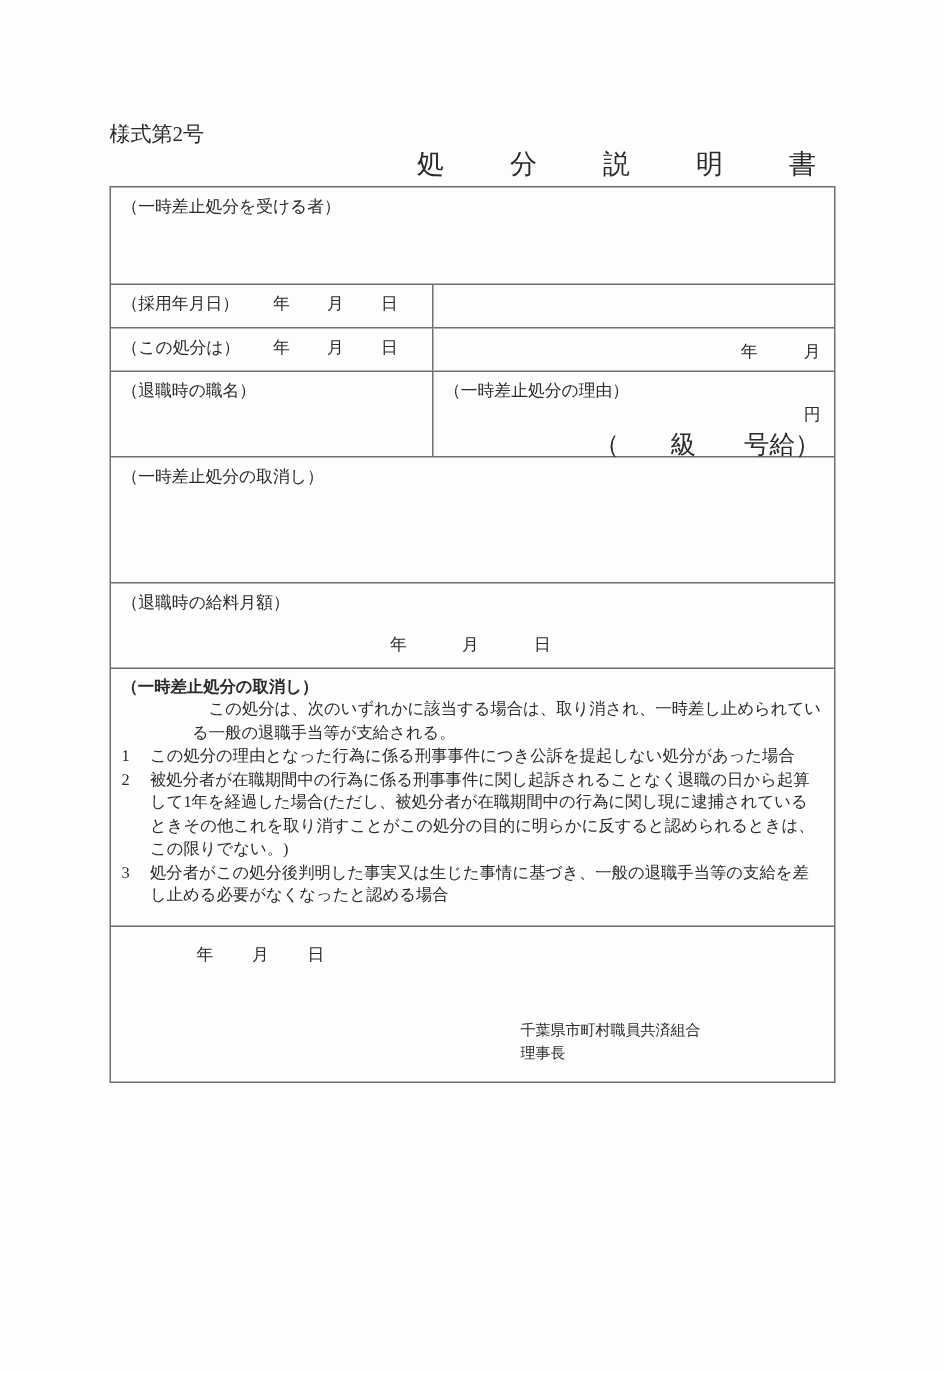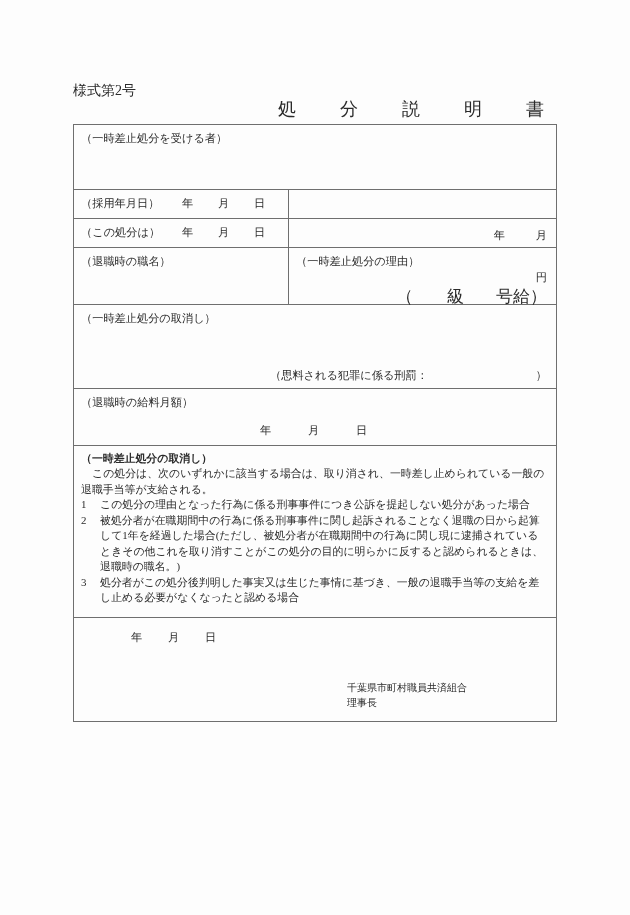--- a/index.html
+++ b/index.html
@@ -151,20 +151,21 @@
   }
   .order-ymd span { display: inline-block; width: 48px; text-align: left; }
   .order-ymd span:last-child { width: auto; }
 
   
   .cancel-body { font-size: 10.9px; line-height: 1.42; }
   .cancel-title { white-space: nowrap; font-weight: bold; }
   .cancel-lead {
     text-indent: 11px;
     margin-top: 0;
+    margin-left: 47px;
   }
   .clause {
     display: flex;
     align-items: flex-start;
     margin-top: 0;
   }
   .clause-num {
     flex: 0 0 auto;
     width: 19px;
     text-align: left;
@@ -242,24 +243,20 @@
         <span class="yen-line">円</span>
         <span class="grade-line">
           <span>（</span><span class="grade-gap1"></span><span>級</span><span class="grade-gap2"></span><span>号給）</span>
         </span>
       </div>
     </div>
 
     <div class="tbl-row h-reason">
       <div class="cell cell-full">
         <span class="lbl">（一時差止処分の取消し）</span>
-        <span class="penalty-line">
-          <span>（思料される犯罪に係る刑罰：</span>
-          <span class="tail">）</span>
-        </span>
       </div>
     </div>
 
     <div class="tbl-row h-order">
       <div class="cell cell-full">
         <span class="lbl">（退職時の給料月額）</span>
         <span class="order-ymd">
           <span>年</span><span>月</span><span>日</span>
         </span>
       </div>
@@ -270,21 +267,21 @@
         <div class="cancel-title">（一時差止処分の取消し）</div>
         <div class="cancel-lead">この処分は、次のいずれかに該当する場合は、取り消され、一時差し止められている一般の退職手当等が支給される。</div>
 
         <div class="clause">
           <div class="clause-num">1</div>
           <div class="clause-txt">この処分の理由となった行為に係る刑事事件につき公訴を提起しない処分があった場合</div>
         </div>
 
         <div class="clause">
           <div class="clause-num">2</div>
-          <div class="clause-txt">被処分者が在職期間中の行為に係る刑事事件に関し起訴されることなく退職の日から起算して1年を経過した場合(ただし、被処分者が在職期間中の行為に関し現に逮捕されているときその他これを取り消すことがこの処分の目的に明らかに反すると認められるときは、退職時の職名。)</div>
+          <div class="clause-txt">被処分者が在職期間中の行為に係る刑事事件に関し起訴されることなく退職の日から起算して1年を経過した場合(ただし、被処分者が在職期間中の行為に関し現に逮捕されているときその他これを取り消すことがこの処分の目的に明らかに反すると認められるときは、この限りでない。)</div>
         </div>
 
         <div class="clause">
           <div class="clause-num">3</div>
           <div class="clause-txt">処分者がこの処分後判明した事実又は生じた事情に基づき、一般の退職手当等の支給を差し止める必要がなくなったと認める場合</div>
         </div>
       </div>
     </div>
 
     <div class="tbl-row h-sign">

